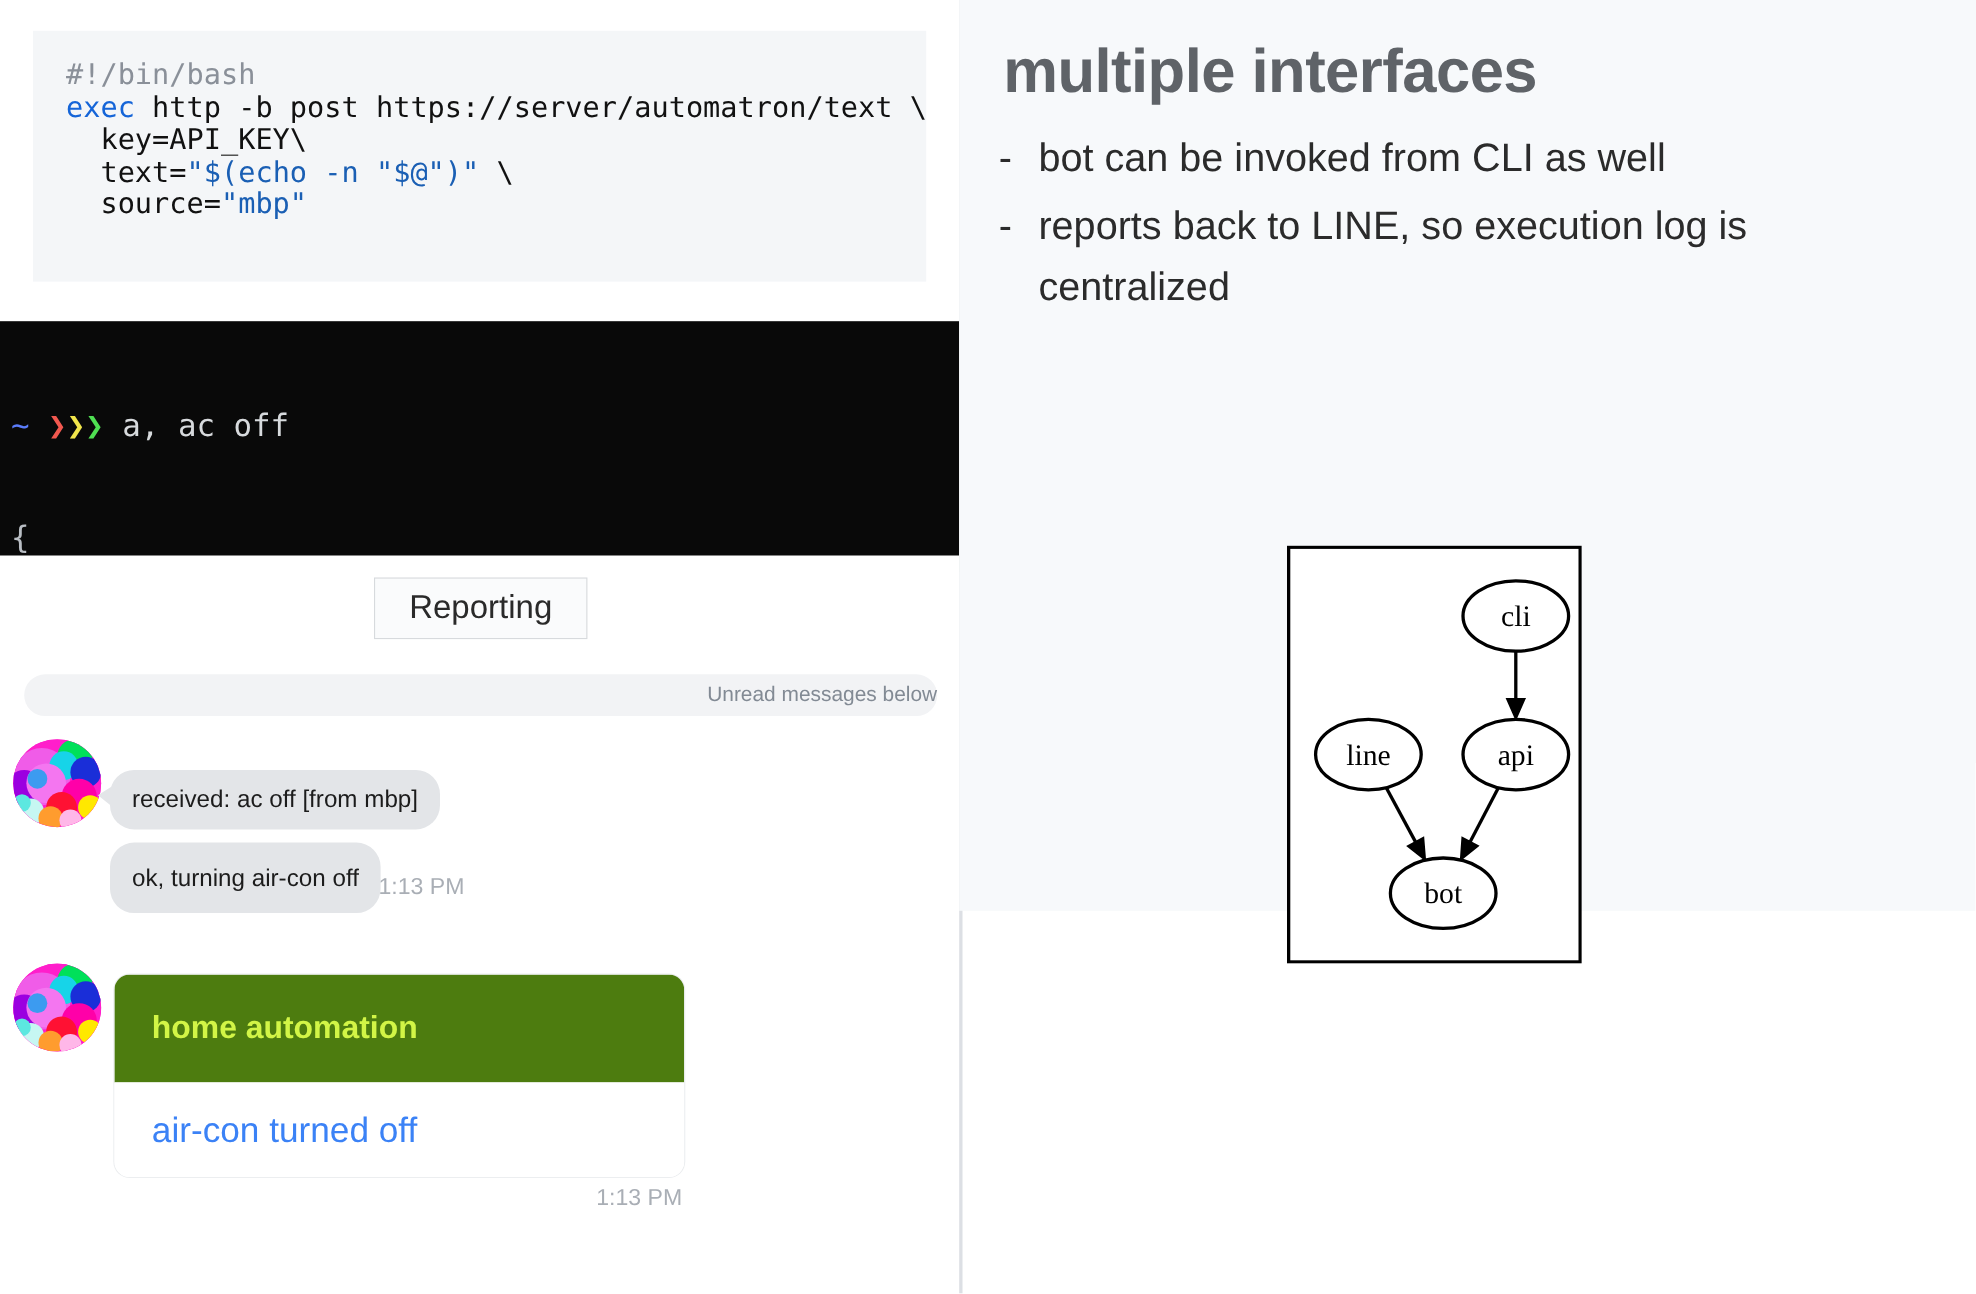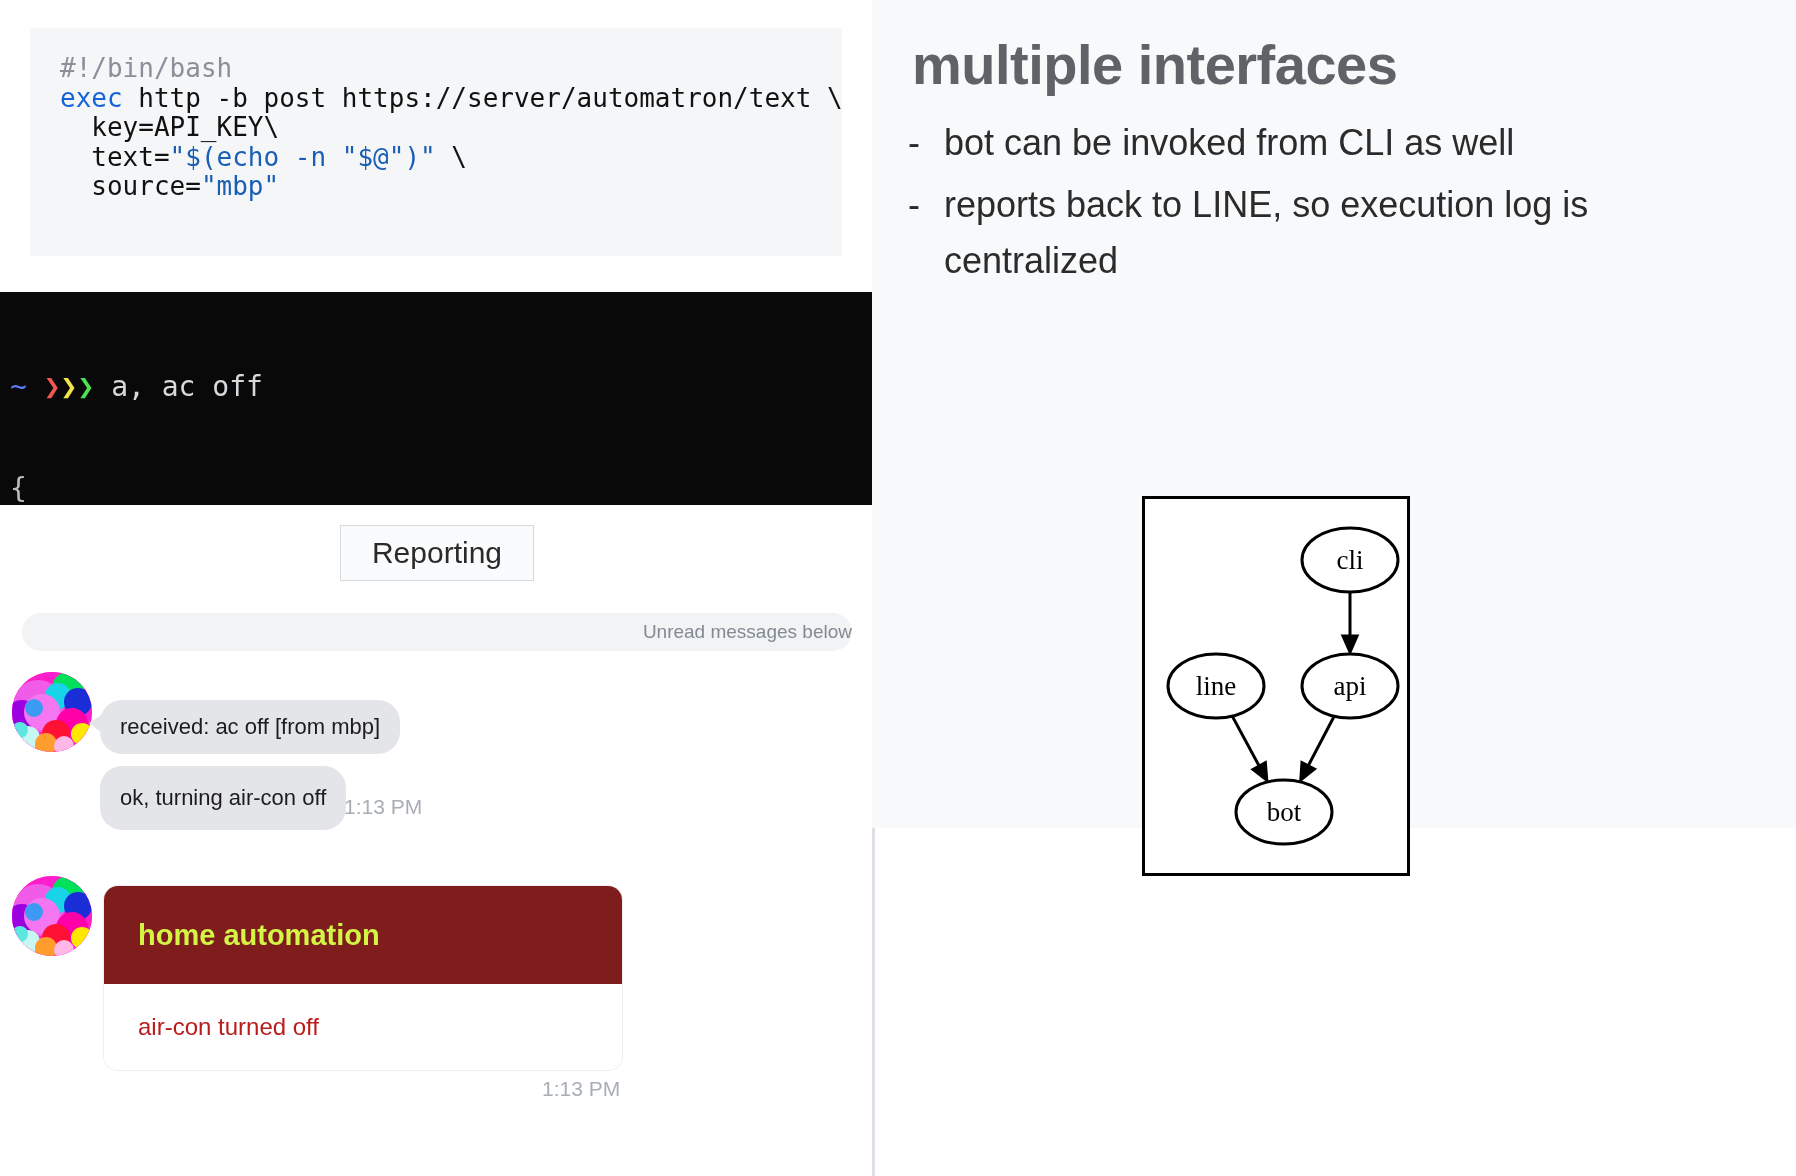--- a/index.html
+++ b/index.html
@@ -169,43 +169,43 @@
     position: absolute;
     left: 104px;
     top: 886px;
     width: 518px;
     border-radius: 14px;
     background: #ffffff;
     box-shadow: 0 0 0 1px #eceef0;
     overflow: hidden;
   }
   .card-header {
-    background: #7f1d1d;
+    background: #4d7c0f;
     height: 98px;
     display: flex;
     align-items: center;
     padding-left: 34px;
     box-sizing: border-box;
   }
   .card-title {
     color: #d2f546;
     font-size: 29px;
     font-weight: bold;
   }
   .card-body {
     height: 86px;
     display: flex;
     align-items: center;
     padding-left: 34px;
     box-sizing: border-box;
     background: #ffffff;
   }
   .card-text {
-    font-size: 24px;
-    color: #b91c1c;
+    font-size: 32px;
+    color: #3b82f6;
   }
 
   .divider {
     position: absolute;
     left: 872px;
     top: 0;
     width: 3px;
     height: 1176px;
     background: #dcdfe4;
   }
@@ -241,21 +241,21 @@
   }
   .bullet-dash {
     width: 36px;
     flex: 0 0 36px;
     color: #2b2b2b;
   }
   .bullet-text { flex: 1 1 auto; }
 
   .graph-wrap {
     position: absolute;
-    left: 270px;
+    left: 298px;
     top: 496px;
     width: 268px;
     height: 380px;
   }
   .graph-wrap svg { display: block; }
 </style>
 </head>
 <body>
 
 <div class="slide">

